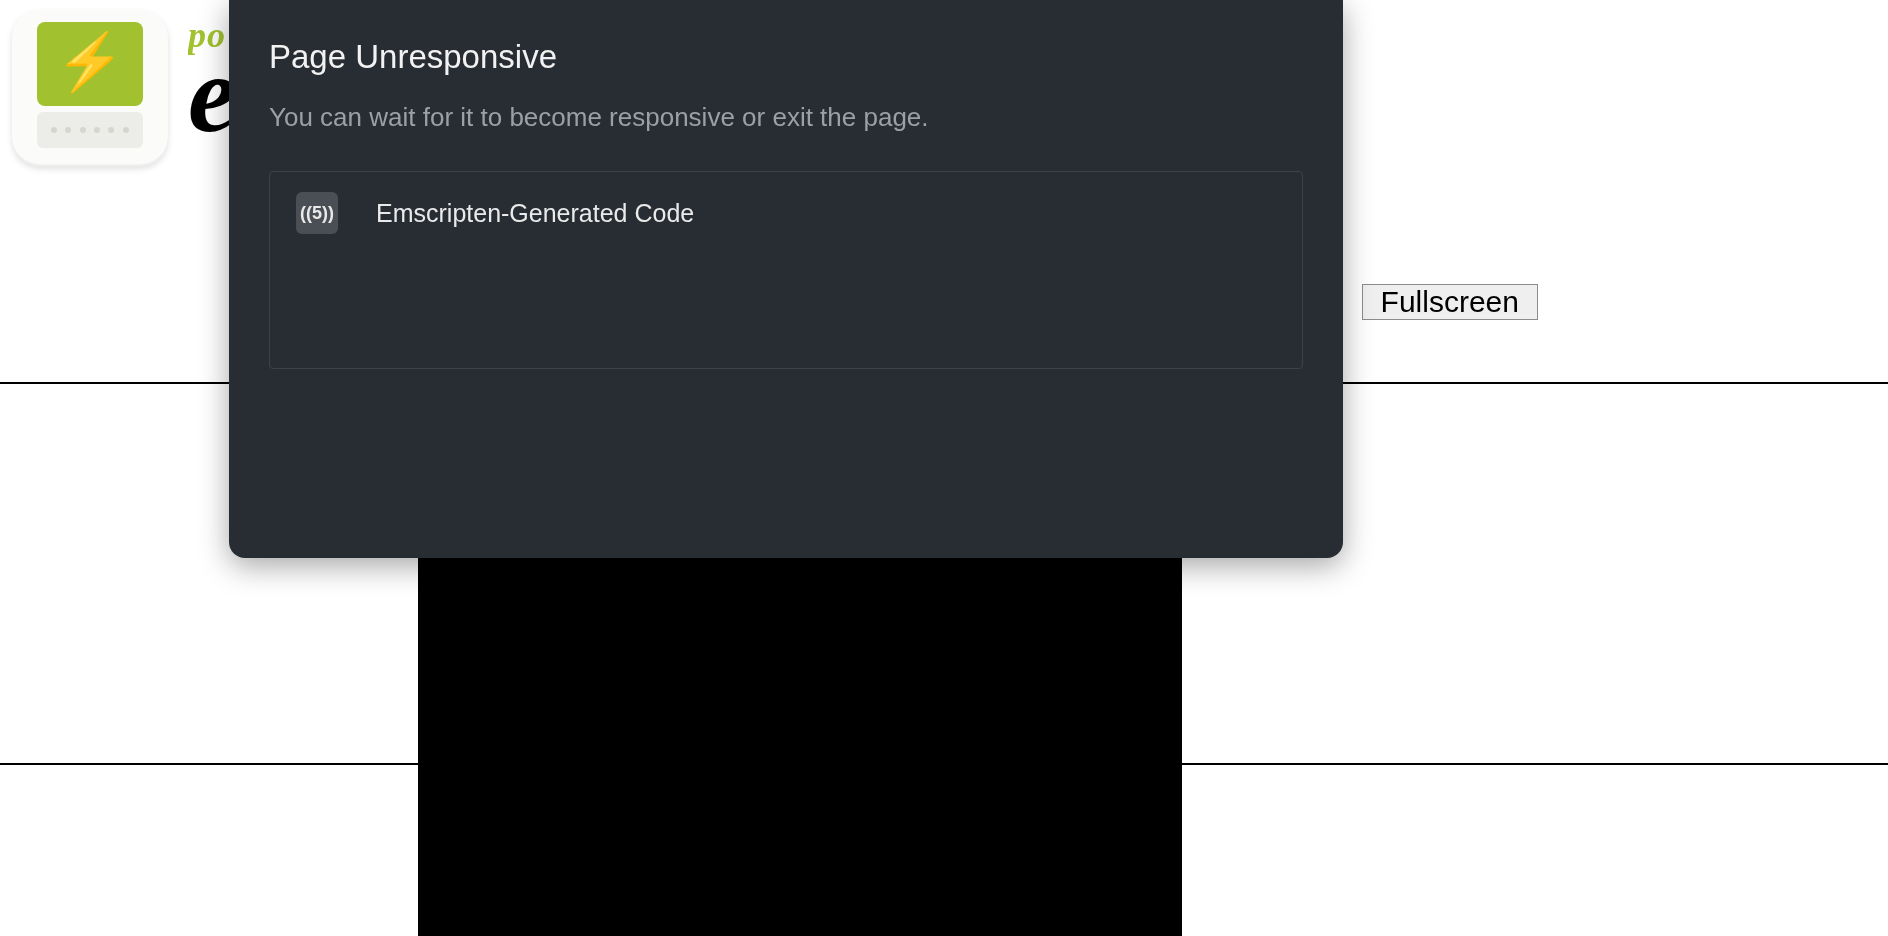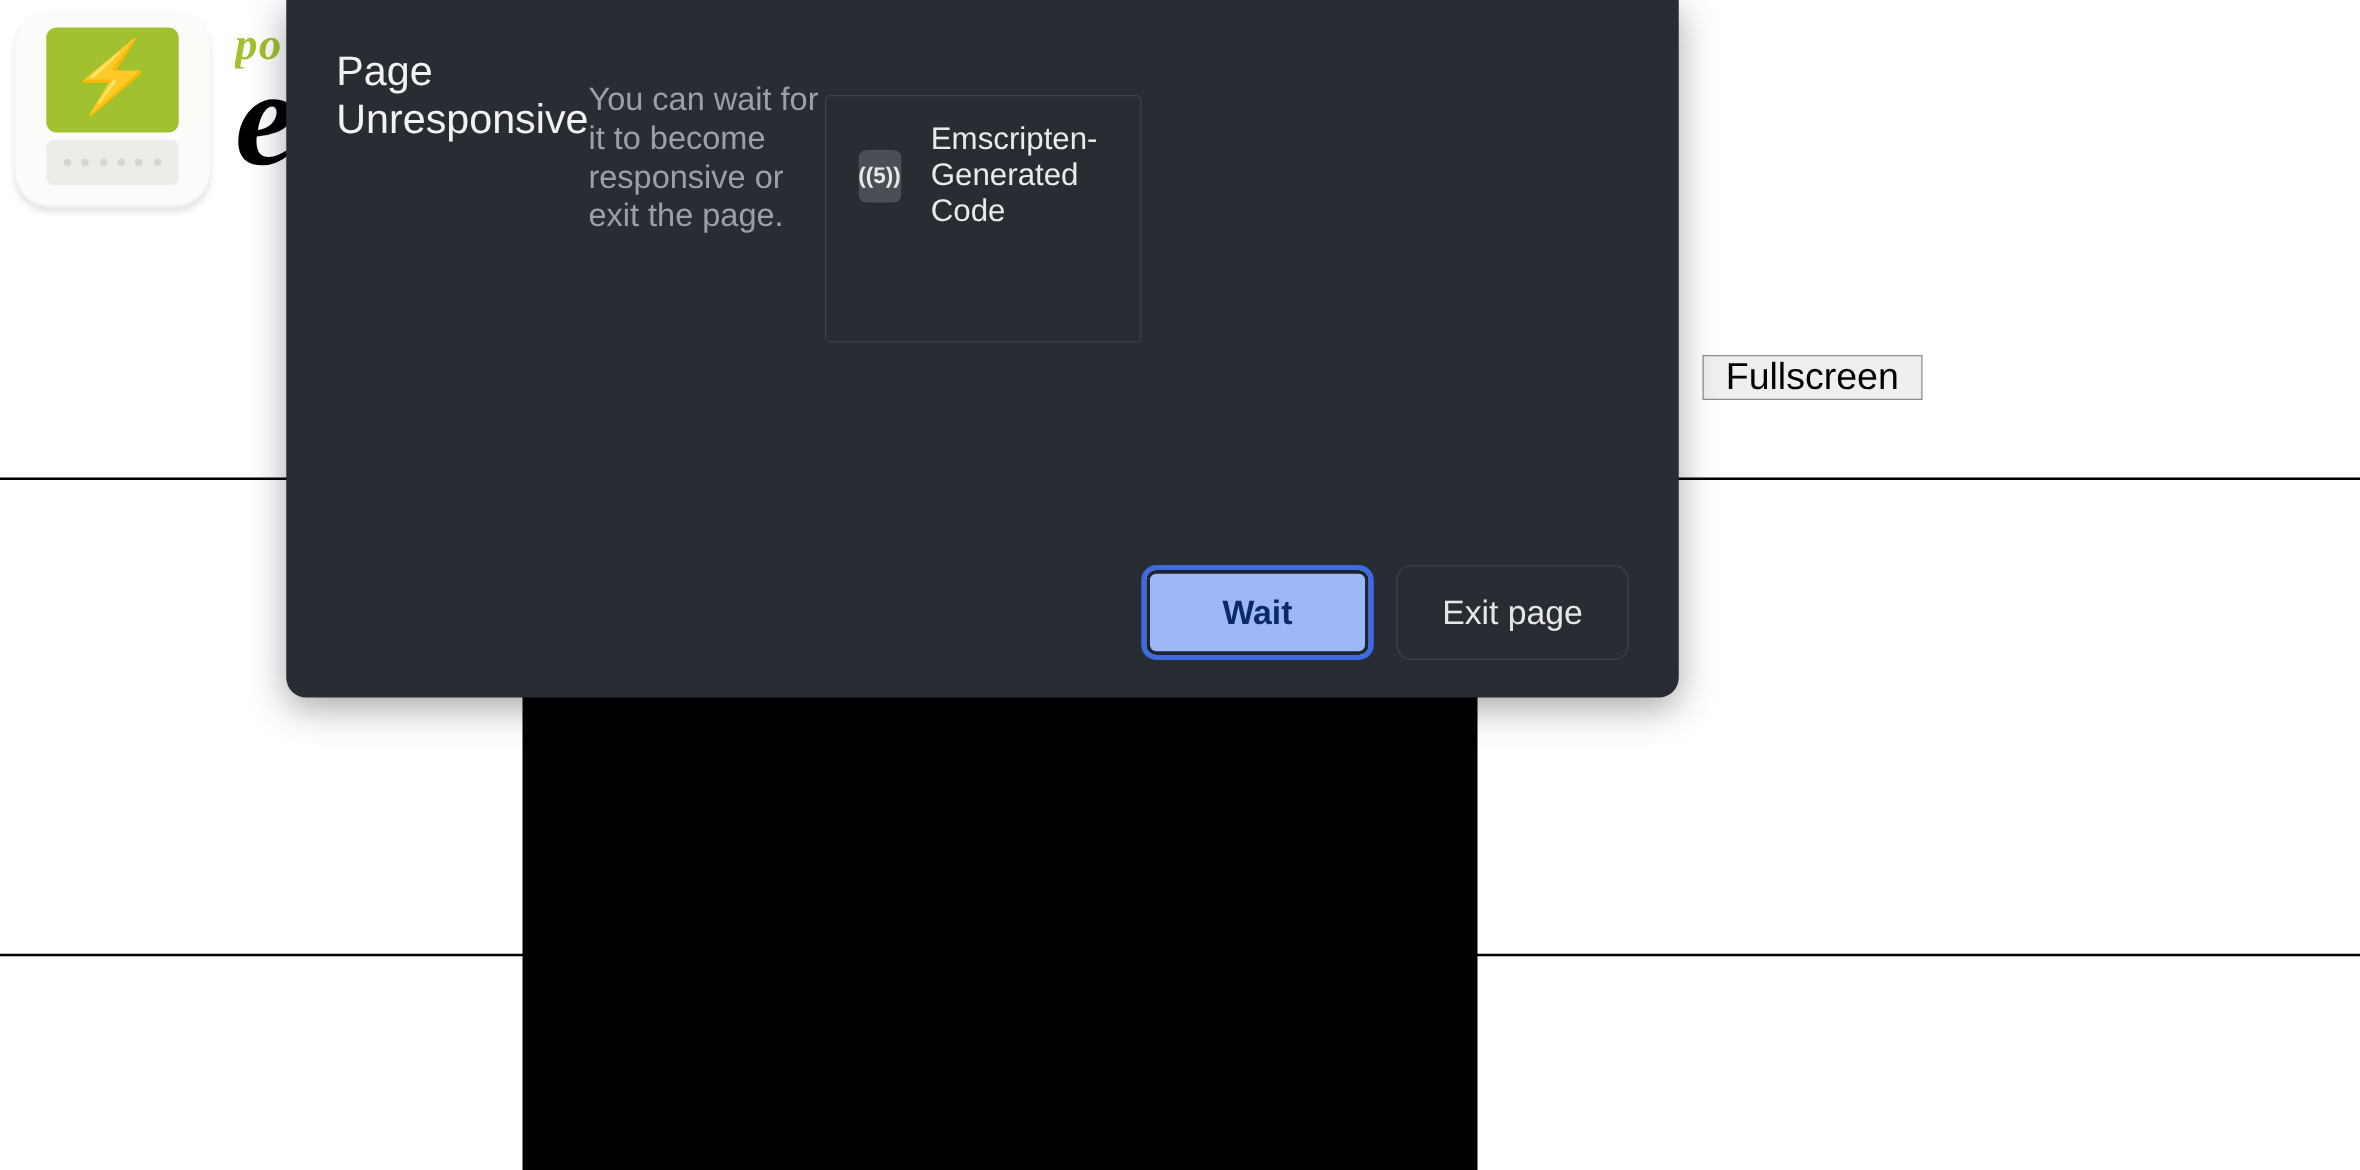--- a/index.html
+++ b/index.html
@@ -46,35 +46,35 @@
   }
 
   .hr2 { position:absolute; top:763px; left:0; right:0; height:2px; background:#000; }
 
   
   .modal {
     position:absolute; top:0; left:229px; width:1114px; height:558px;
     background:#282c33; border-radius:0 0 16px 16px; color:#e8e8e8;
     box-shadow: 0 8px 30px rgba(0,0,0,0.35);
     padding:38px 40px 30px 40px;
-    display:flex; flex-direction:row;
+    display:flex; flex-direction:column;
   }
   .modal-title { font-size:33px; font-weight:400; color:#f2f2f2; }
   .modal-sub { font-size:26px; color:#9ba0a6; margin-top:26px; }
   .modal-list {
     margin-top:38px; border:1px solid #3d424a; border-radius:4px;
     height:198px; padding:20px 26px;
   }
   .modal-item { display:flex; align-items:center; gap:24px; }
   .favicon {
     width:42px; height:42px; border-radius:6px; background:#4a4e55;
     display:flex; align-items:center; justify-content:center;
     color:#e8e8e8; font-size:18px; font-weight:600; font-family: Arial, sans-serif;
   }
-  .item-label { font-size:25px; color:#eaeaea; }
+  .item-label { font-size:25px; color:#eaeaea;margin-left:14px; }
 
   .modal-actions { margin-top:auto; display:flex; justify-content:flex-end; gap:18px; padding-top:30px;}
   .btn {
     height:76px; border-radius:12px; font-size:27px; display:flex; align-items:center; justify-content:center;
     cursor:pointer; user-select:none;
   }
   .btn-wait {
     width:186px; background:#9db8f7; color:#0c2a6b; font-weight:600;
     border:4px solid #3e6adf; box-shadow: inset 0 0 0 3px #1f2430;
   }
@@ -116,19 +116,15 @@
     <div class="modal-title">Page Unresponsive</div>
     <div class="modal-sub">You can wait for it to become responsive or exit the page.</div>
 
     <div class="modal-list">
       <div class="modal-item">
         <div class="favicon">((5))</div>
         <div class="item-label">Emscripten-Generated Code</div>
       </div>
     </div>
 
-    <div class="modal-actions">
-      <div class="btn btn-wait">Wait</div>
-      <div class="btn btn-exit">Exit page</div>
-    </div>
   </div>
 
 </div>
 
 </body></html>

